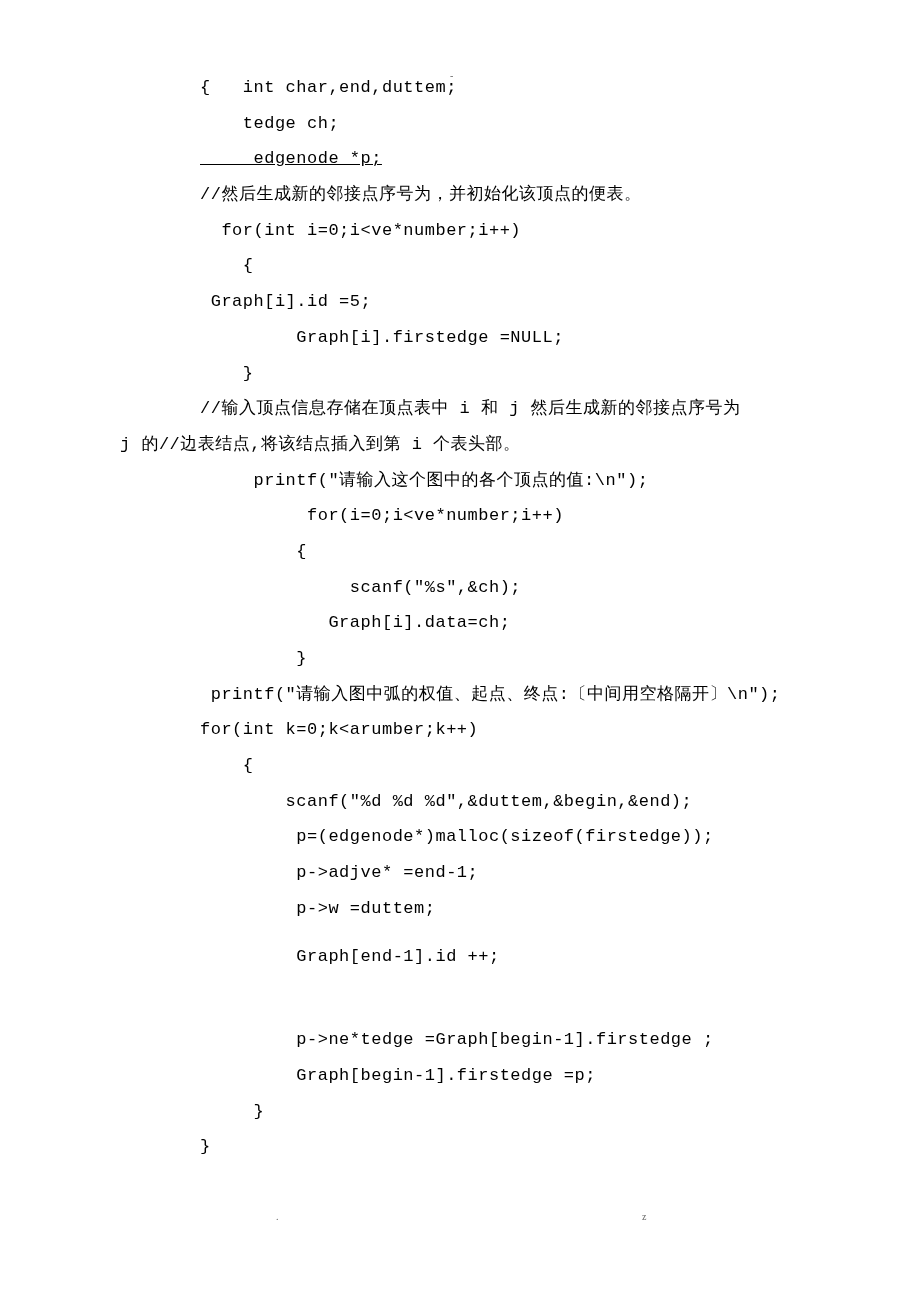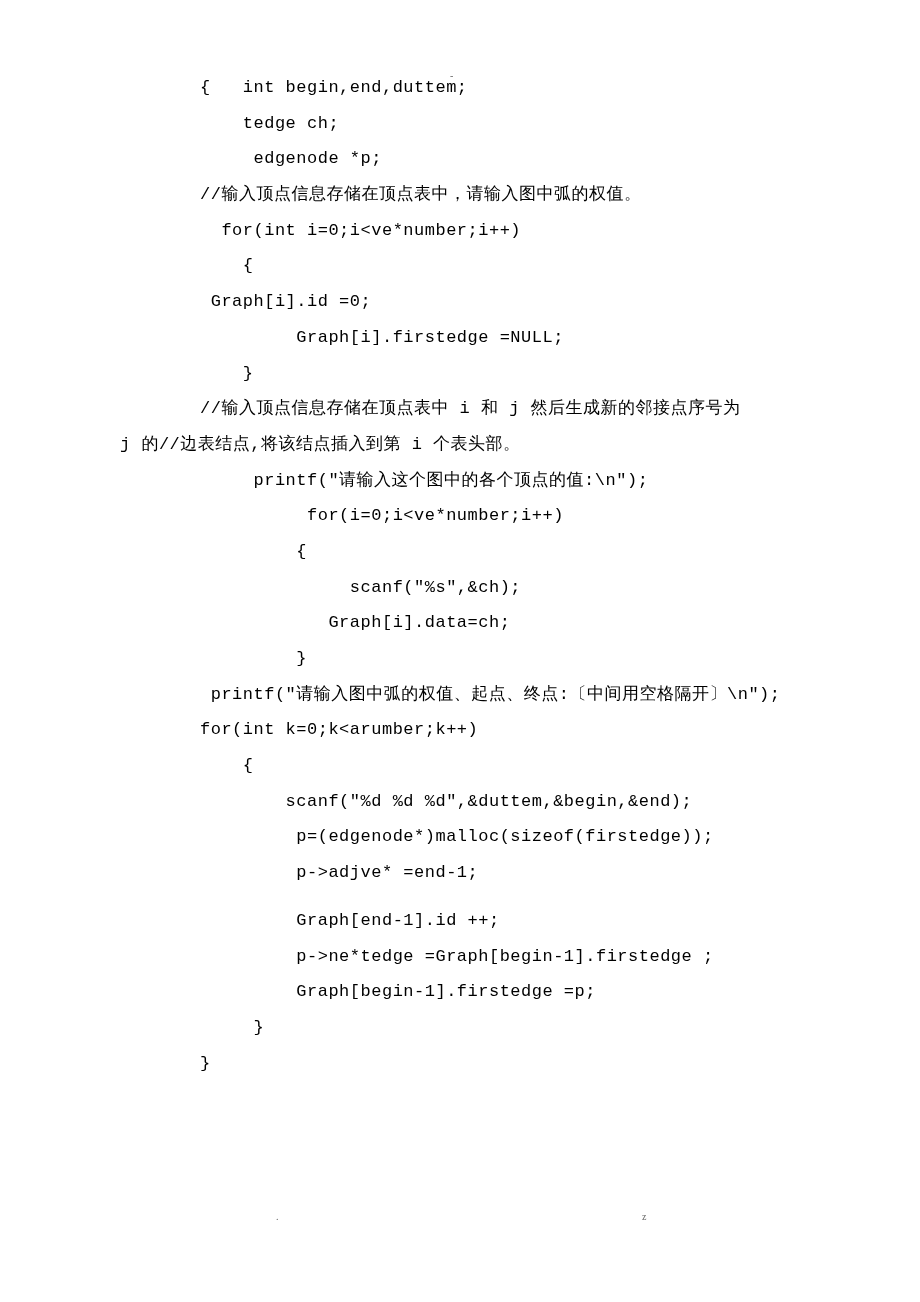--- a/index.html
+++ b/index.html
@@ -43,44 +43,45 @@
     font-size: 10px;
     color: #666;
   }
 </style>
 </head>
 <body>
 
 <div class="header-dash">-</div>
 
 <div class="page">
-  <div class="code" style="padding-left:80px;">{   int begin,end,duttem;</div>
+  <div class="code" style="padding-left:80px;">{   int char,end,duttem;</div>
   <div class="code" style="padding-left:80px;">    tedge ch;</div>
-  <div class="code" style="padding-left:80px;">     edgenode *p;</div>
-  <div class="code" style="padding-left:80px;">//输入顶点信息存储在顶点表中，请输入图中弧的权值。</div>
+  <div class="code" style="padding-left:80px;text-decoration:underline;">     edgenode *p;</div>
+  <div class="code" style="padding-left:80px;">//然后生成新的邻接点序号为，并初始化该顶点的便表。</div>
   <div class="code" style="padding-left:80px;font-family:Liberation Mono, monospace;">  for(int i=0;i&lt;ve*number;i++)</div>
   <div class="code" style="padding-left:80px;">    {</div>
-  <div class="code" style="padding-left:80px;"> Graph[i].id =0;</div>
+  <div class="code" style="padding-left:80px;"> Graph[i].id =5;</div>
   <div class="code" style="padding-left:80px;">         Graph[i].firstedge =NULL;</div>
   <div class="code" style="padding-left:80px;">    }</div>
   <div class="code" style="padding-left:80px;">//输入顶点信息存储在顶点表中 i 和 j 然后生成新的邻接点序号为</div>
   <div class="code" style="padding-left:0px;">j 的//边表结点,将该结点插入到第 i 个表头部。</div>
   <div class="code" style="padding-left:80px;">     printf("请输入这个图中的各个顶点的值:\n");</div>
   <div class="code" style="padding-left:80px;">          for(i=0;i&lt;ve*number;i++)</div>
   <div class="code" style="padding-left:80px;">         {</div>
   <div class="code" style="padding-left:80px;">              scanf("%s",&amp;ch);</div>
   <div class="code" style="padding-left:80px;">            Graph[i].data=ch;</div>
   <div class="code" style="padding-left:80px;">         }</div>
   <div class="code" style="padding-left:80px;"> printf("请输入图中弧的权值、起点、终点:〔中间用空格隔开〕\n");</div>
   <div class="code" style="padding-left:80px;">for(int k=0;k&lt;arumber;k++)</div>
   <div class="code" style="padding-left:80px;">    {</div>
   <div class="code" style="padding-left:80px;">        scanf("%d %d %d",&amp;duttem,&amp;begin,&amp;end);</div>
   <div class="code" style="padding-left:80px;">         p=(edgenode*)malloc(sizeof(firstedge));</div>
   <div class="code" style="padding-left:80px;">         p-&gt;adjve* =end-1;</div>
+  <div class="code" style="padding-left:80px;">         p-&gt;w =duttem;</div>
   <div class="code" style="padding-left:80px;margin-top:12px;">         Graph[end-1].id ++;</div>
-  <div class="code" style="padding-left:80px;">         p-&gt;ne*tedge =Graph[begin-1].firstedge ;</div>
+  <div class="code" style="padding-left:80px;margin-top:48px;">         p-&gt;ne*tedge =Graph[begin-1].firstedge ;</div>
   <div class="code" style="padding-left:80px;">         Graph[begin-1].firstedge =p;</div>
   <div class="code" style="padding-left:80px;">     }</div>
   <div class="code" style="padding-left:80px;">}</div>
 </div>
 
 <div class="footer-dot-left">.</div>
 <div class="footer-dot-right">z</div>
 
 </body></html>

